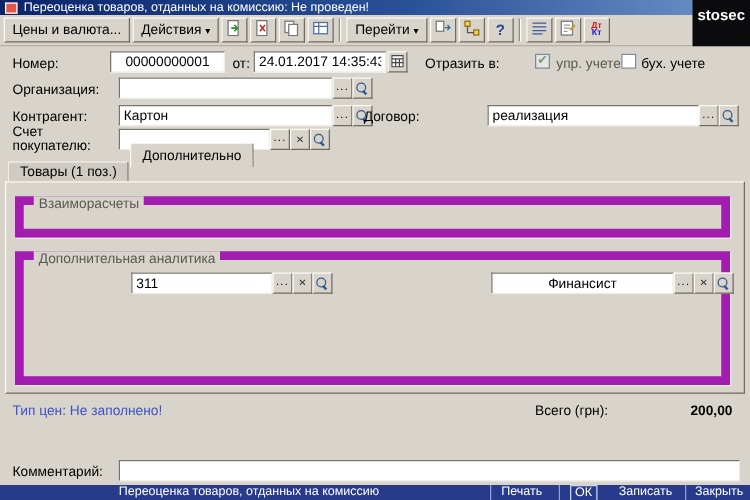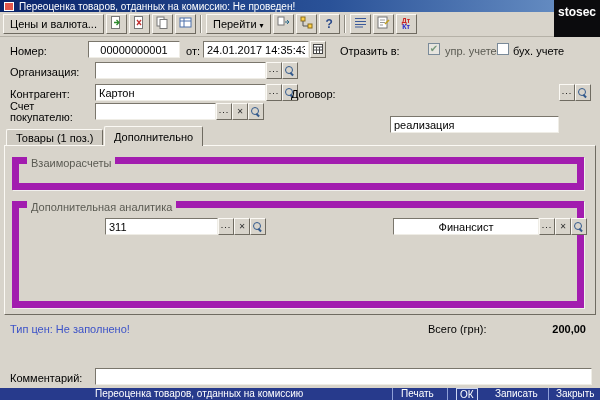--- a/index.html
+++ b/index.html
@@ -46,21 +46,21 @@
   .mag::after{content:"";position:absolute;left:6px;top:6px;width:4px;height:2px;background:#335a8d;transform:rotate(45deg);transform-origin:0 0}
 
   .cb{position:absolute;width:12px;height:12px;background:#fff;border:1px solid #7a8a99;
     display:flex;align-items:center;justify-content:center}
   .cb.disabled{background:#e7e5df}
   .cb.checked::after{content:"✔";font-size:10px;color:#77997a;line-height:10px}
 
   
   .tab{position:absolute;height:17px;top:129px;display:flex;align-items:center;padding:0 9px;
     background:#cfcbc2;border:1px solid;border-color:#fbf9f4 #6f6b61 #6f6b61 #fbf9f4;border-radius:2px 2px 0 0;z-index:1}
-  .tab.active{top:126px;height:20px;background:#d8d4cb;z-index:5;border-bottom:none}
+  .tab.active{top:114px;height:20px;background:#d8d4cb;z-index:5;border-bottom:none}
   .panel{position:absolute;left:4px;top:145px;width:592px;height:170px;background:#d8d4cb;
     border:1px solid;border-color:#fbf9f4 #6f6b61 #6f6b61 #fbf9f4;z-index:2}
 
   .group{position:absolute;border:7px solid #a21caf;box-shadow:1px 1px 0 rgba(255,255,255,.65);z-index:3}
   .group-label{position:absolute;top:-7px;left:8px;background:#d8d4cb;padding:0 4px;color:#5a5a52;z-index:4;white-space:nowrap}
 
   .blue{color:#3c52c8}
   .bold{font-weight:bold}
 
   
@@ -77,20 +77,24 @@
 
   <div class="titlebar">
     <span class="title-icon"></span>
     <span>Переоценка товаров, отданных на комиссию: Не проведен!</span>
   </div>
 
   <div class="toolbar">
     <button class="tbtn">
       <span>Цены и валюта...</span>
     </button>
+    <button class="tbtn">
+      <span>Действия</span>
+        <span class="arrow"></span>
+    </button>
     <button class="ibtn">
       <span>
         <svg width="13" height="13" viewBox="0 0 13 13">
             <rect x="1.5" y="0.5" width="8" height="12" fill="#fff" stroke="#777"></rect>
             <path d="M4 6.5 h4.5 M6.5 4 L9 6.5 L6.5 9" stroke="#2e8b2e" stroke-width="1.3" fill="none"></path>
           </svg>
       </span>
     </button>
     <button class="ibtn">
       <span>
@@ -203,21 +207,21 @@
   <span class="lbl" style="left:10px;top:88px">Контрагент:</span>
   <input class="inp" style="left: 95px; top: 84px; width: 171px;" value="Картон">
   <div class="adorn" style="left:266px;top:84px">
     <button class="abtn btn-ellipsis"></button>
     <button class="abtn">
         <span class="mag"></span>
       </button>
   </div>
 
   <span class="lbl" style="left:291px;top:88px">Договор:</span>
-  <input class="inp" style="left: 390px; top: 84px; width: 169px; margin-top: 32px;" value="реализация">
+  <input class="inp" style="left: 390px; top: 84px; width: 196px;" value="реализация">
   <div class="adorn" style="left:559px;top:84px">
     <button class="abtn btn-ellipsis"></button>
     <button class="abtn">
         <span class="mag"></span>
       </button>
   </div>
 
   <span class="lbl" style="left:10px;top:100px">Счет</span>
   <span class="lbl" style="left:10px;top:111px">покупателю:</span>
   <input class="inp" style="left: 95px; top: 103px; width: 121px;" value="">

